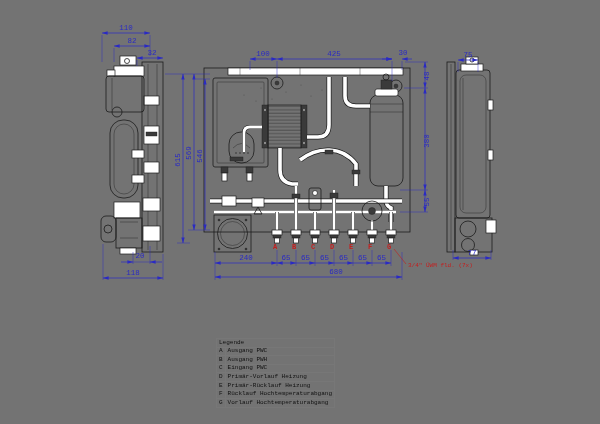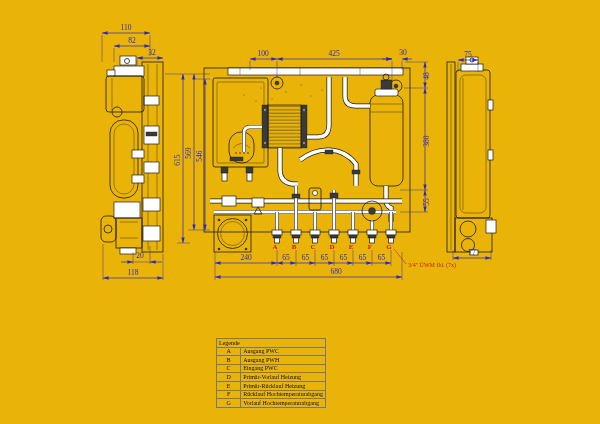--- a/index.html
+++ b/index.html
@@ -1,17 +1,17 @@
 <!DOCTYPE html>
 <html style="--dim-color: #2a2ac4; --line-color: #1c1c1c; --accent-color: #c51e1e;"><head>
 <meta charset="utf-8">
 <style>
   html,body{margin:0;padding:0;background:#fff;}
-  #stage{position:relative;width:600px;height:424px;background:#eab308;overflow:hidden;
-         font-family:Liberation Serif, serif;}
+  #stage{position:relative;width:600px;height:424px;background:#737373;overflow:hidden;
+         font-family:Liberation Mono, monospace;}
   svg{position:absolute;left:0;top:0;}
   
   .dw{stroke:var(--line-color,#1a1a1a);fill:none;stroke-width:.8;}
   .dwT{stroke:var(--line-color,#1a1a1a);fill:none;stroke-width:.4;}
   .dwW{stroke:var(--line-color,#1a1a1a);fill:#fff;stroke-width:.7;}
   .dwD{stroke:var(--line-color,#1a1a1a);fill:#3a3a3a;stroke-width:.4;}
   .po{stroke:var(--line-color,#1a1a1a);stroke-width:5;fill:none;}
   .pi{stroke:#fff;stroke-width:3.6;fill:none;}
   .po2{stroke:var(--line-color,#1a1a1a);stroke-width:4;fill:none;}
   .pi2{stroke:#fff;stroke-width:2.8;fill:none;}

